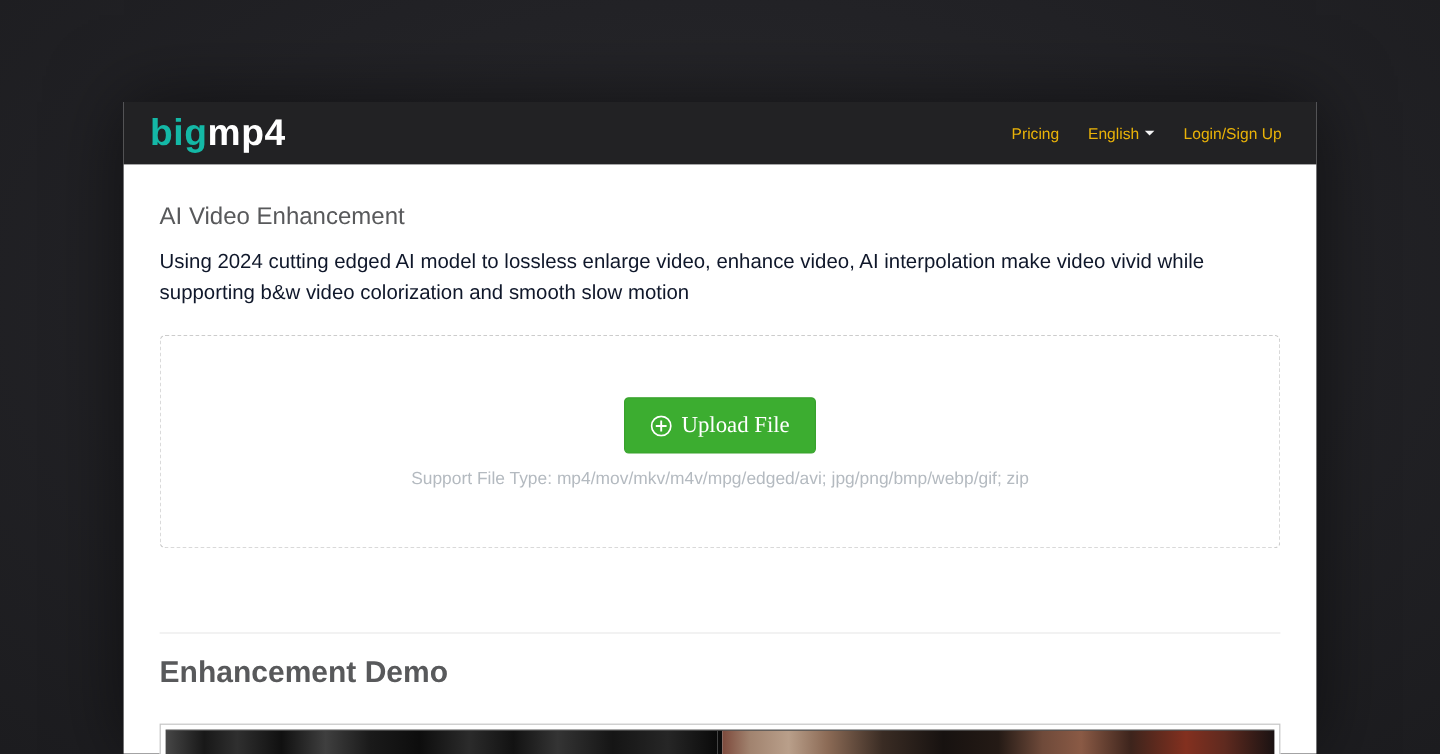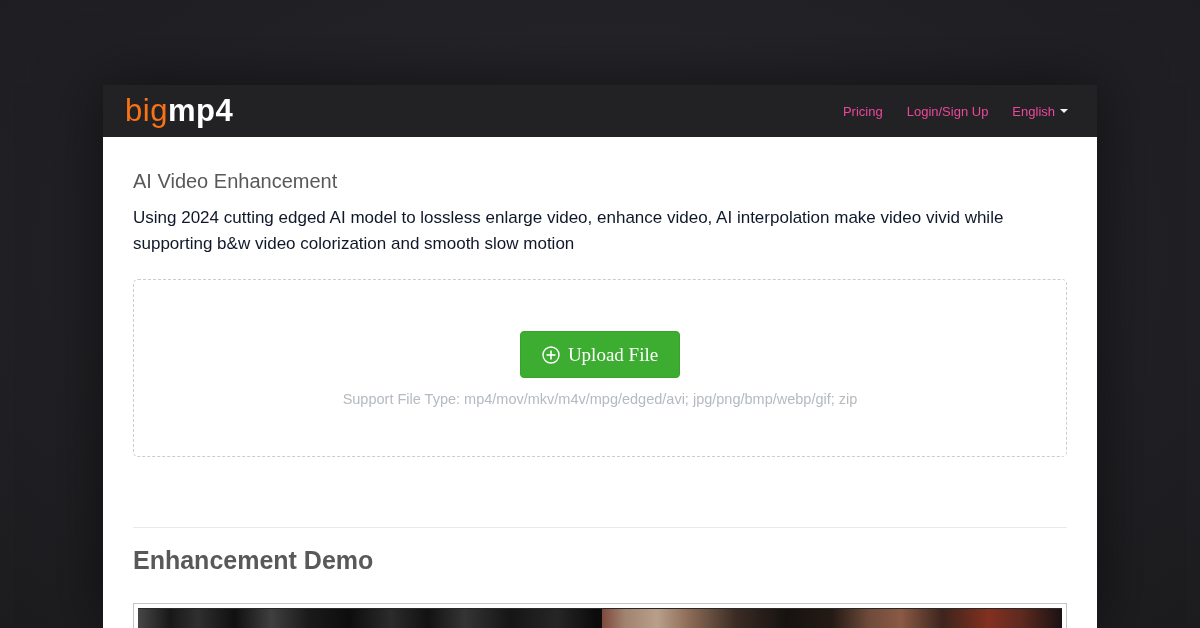--- a/index.html
+++ b/index.html
@@ -19,35 +19,35 @@
   .navbar {
     height: 52px;
     background: #222224;
     display: flex;
     align-items: center;
     justify-content: space-between;
     padding: 0 17px 0 22px;
   }
   .brand { display: flex; align-items: baseline; cursor: pointer; }
   .brand .thin {
-    color: #f97316;
-    font-weight: 400;
+    color: #14b8a6;
+    font-weight: 700;
     font-size: 31px;
     letter-spacing: 0.5px;
   }
   .brand .bold {
     color: #ffffff;
     font-weight: 700;
     font-size: 31px;
     letter-spacing: 0.5px;
     text-align: right;
   }
   .nav-links { display: flex; align-items: center; height: 100%; }
   .nav-link {
-    color: #ec4899;
+    color: #eab308;
     font-size: 13px;
     padding: 0 12px;
     height: 100%;
     display: flex;
     align-items: center;
     cursor: pointer;
     white-space: nowrap;
   }
   .caret {
     display: inline-block;
@@ -148,25 +148,25 @@
   <div class="navbar">
     <div class="brand">
       <span class="thin">big</span>
         <span class="bold">mp4</span>
     </div>
     <div class="nav-links">
       <div class="nav-link">
         <span>Pricing</span>
       </div>
       <div class="nav-link">
-        <span>Login/Sign Up</span>
-      </div>
-      <div class="nav-link">
         <span>English</span>
         <span class="caret"></span>
+      </div>
+      <div class="nav-link">
+        <span>Login/Sign Up</span>
       </div>
     </div>
   </div>
 
   <div class="content">
     <h1 class="hero-title">AI Video Enhancement</h1>
     <p class="hero-desc">Using 2024 cutting edged AI model to lossless enlarge video, enhance video, AI interpolation make video vivid while supporting b&amp;w video colorization and smooth slow motion</p>
 
     <div class="upload-zone">
       <button class="upload-btn">

